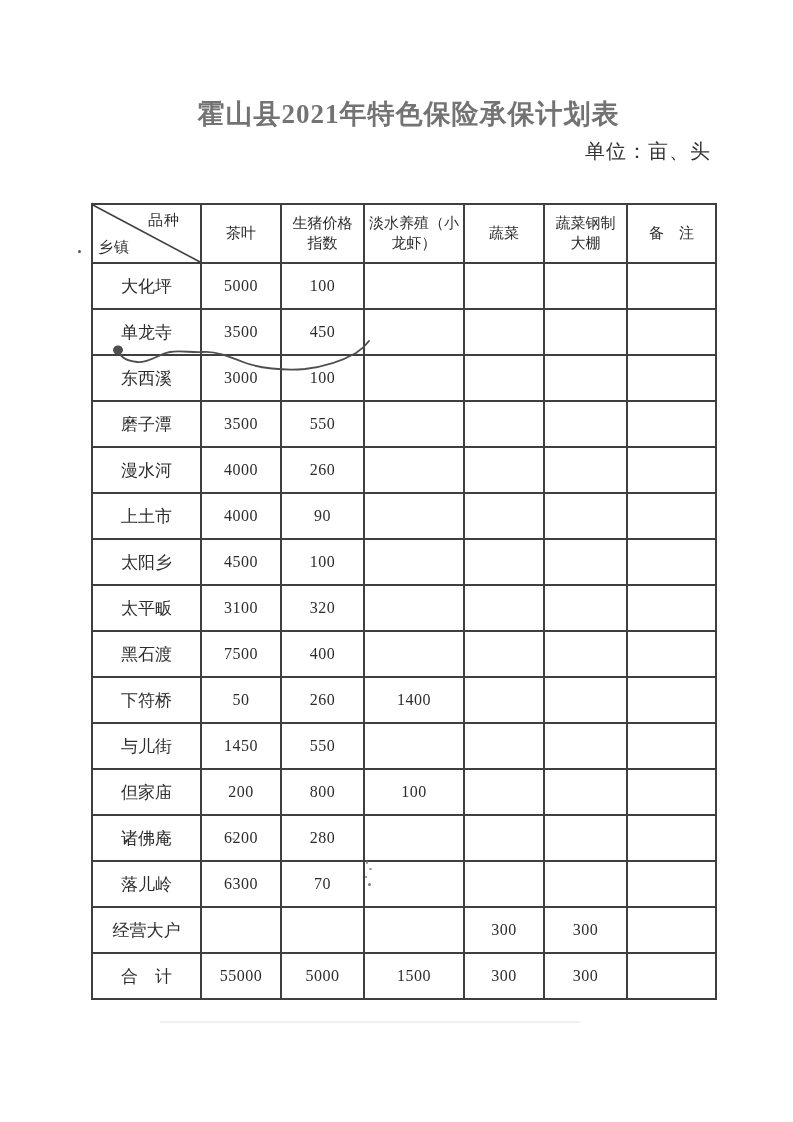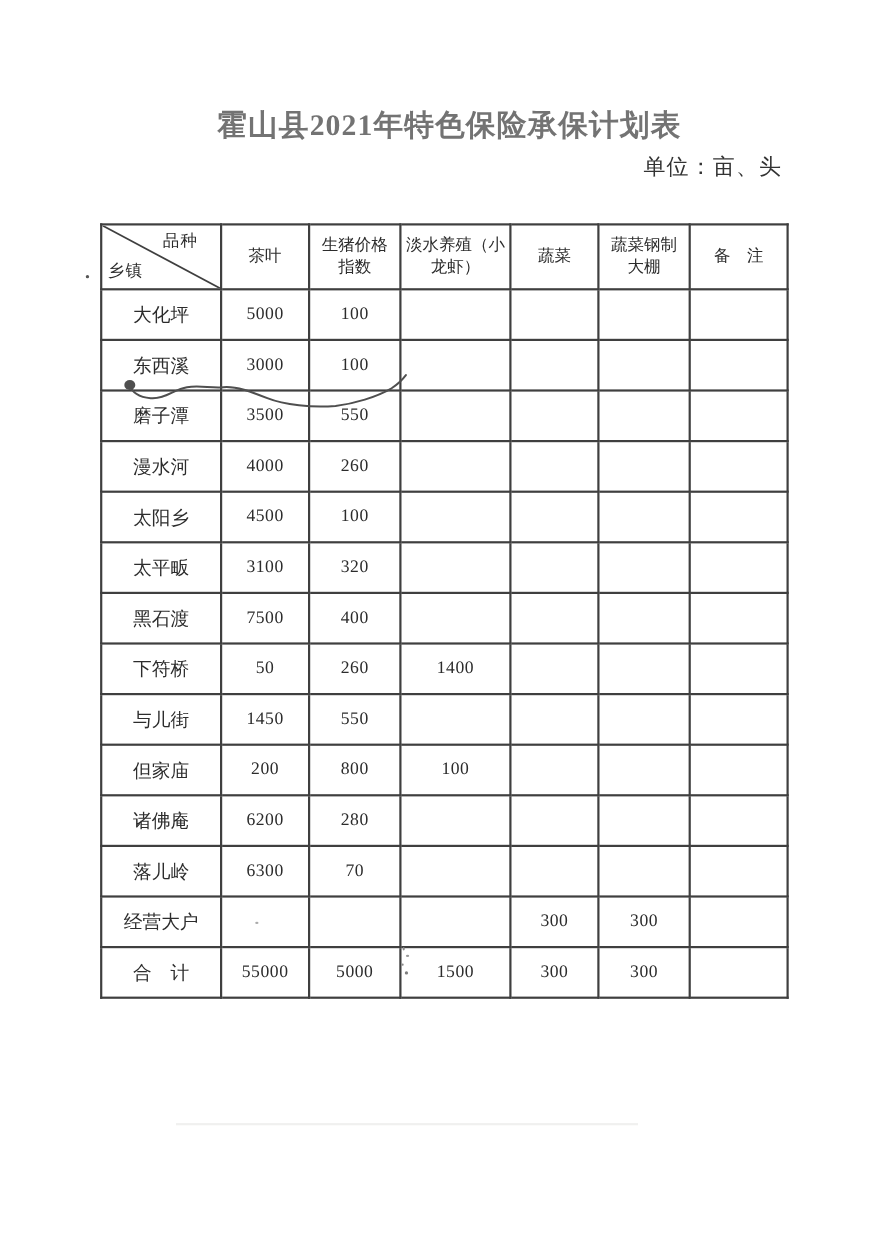--- a/index.html
+++ b/index.html
@@ -138,20 +138,29 @@
     <tr>
           <td>大化坪</td>
           <td class="num">5000</td>
           <td class="num">100</td>
           <td class="num"></td>
           <td class="num"></td>
           <td class="num"></td>
           <td class="num"></td>
         </tr>
         <tr>
+          <td>单龙寺</td>
+          <td class="num">3500</td>
+          <td class="num">450</td>
+          <td class="num"></td>
+          <td class="num"></td>
+          <td class="num"></td>
+          <td class="num"></td>
+        </tr>
+        <tr>
           <td>东西溪</td>
           <td class="num">3000</td>
           <td class="num">100</td>
           <td class="num"></td>
           <td class="num"></td>
           <td class="num"></td>
           <td class="num"></td>
         </tr>
         <tr>
           <td>磨子潭</td>
@@ -159,20 +168,29 @@
           <td class="num">550</td>
           <td class="num"></td>
           <td class="num"></td>
           <td class="num"></td>
           <td class="num"></td>
         </tr>
         <tr>
           <td>漫水河</td>
           <td class="num">4000</td>
           <td class="num">260</td>
+          <td class="num"></td>
+          <td class="num"></td>
+          <td class="num"></td>
+          <td class="num"></td>
+        </tr>
+        <tr>
+          <td>上土市</td>
+          <td class="num">4000</td>
+          <td class="num">90</td>
           <td class="num"></td>
           <td class="num"></td>
           <td class="num"></td>
           <td class="num"></td>
         </tr>
         <tr>
           <td>太阳乡</td>
           <td class="num">4500</td>
           <td class="num">100</td>
           <td class="num"></td>

